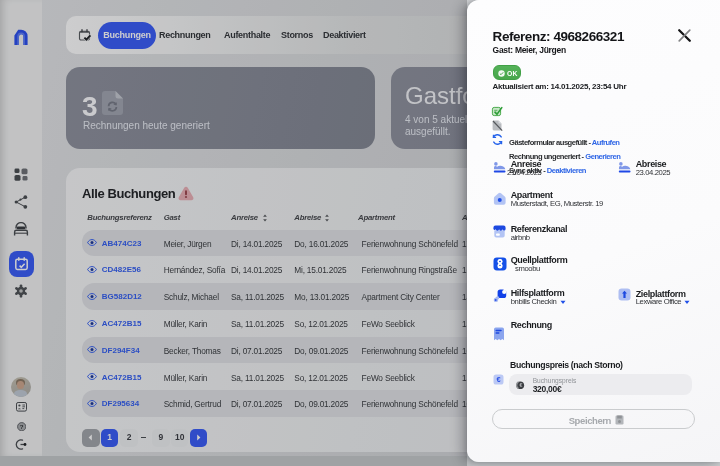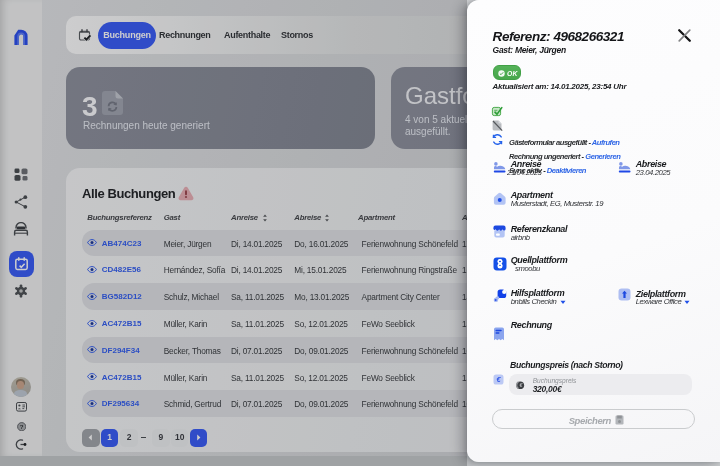--- a/index.html
+++ b/index.html
@@ -11,41 +11,42 @@
   .tab { position:absolute; top:0; height:38px; line-height:38px; font-size:9px; font-weight:bold; color:#33363a; letter-spacing:-0.3px; }
   .pill { position:absolute; left:32px; top:5.5px; width:58px; height:27px; background:#3a5ef8; border-radius:13.5px; color:#fff; font-size:9px; font-weight:bold; text-align:center; line-height:27px; letter-spacing:-0.2px; }
   .card { position:absolute; top:67px; height:82px; border-radius:14px; background:linear-gradient(100deg,#8f929e 0%,#888c98 60%,#848894 100%); }
   .tablecard { position:absolute; left:66px; top:168px; width:638px; height:284px; border-radius:14px; background:linear-gradient(100deg,#f6f7f8 0%,#eef0f1 48%,#e7e9eb 100%); }
   .rowstripe { position:absolute; left:16px; width:606px; height:26.8px; background:#e1e3e6; border-radius:12px; }
   .cell { position:absolute; font-size:8.3px; color:#3a3d41; white-space:nowrap; letter-spacing:-0.2px; }
   .ref { font-weight:bold; font-size:8px; color:#3560f2; letter-spacing:0; }
   .hdr { position:absolute; font-size:7.8px; font-weight:bold; color:#46484c; white-space:nowrap; letter-spacing:-0.25px;font-style:italic; }
   .pgbtn { position:absolute; width:17.4px; height:17.4px; border-radius:5px; font-size:8.5px; font-weight:bold; color:#3c3f44; text-align:center; line-height:17.4px; background:#eef0f2; }
   .overlay { position:absolute; left:0; top:0; width:467px; height:466px; background:rgba(9,11,15,.205); }
-  .panel { position:absolute; left:467px; top:0; width:253px; height:462px; background:linear-gradient(160deg,#fdfdfe 0%,#fbfbfc 55%,#f5f5f7 100%); border-radius:12px 0 0 12px; box-shadow:-1px 0 4px rgba(15,17,22,.16), -6px 2px 12px rgba(15,17,22,.26);font-style:italic; }
+  .panel { position:absolute; left:467px; top:0; width:253px; height:462px; background:linear-gradient(160deg,#fdfdfe 0%,#fbfbfc 55%,#f5f5f7 100%); border-radius:12px 0 0 12px; box-shadow:-1px 0 4px rgba(15,17,22,.16), -6px 2px 12px rgba(15,17,22,.26); }
   .plabel { position:absolute; font-size:9px; font-weight:bold; color:#191b1e; white-space:nowrap; letter-spacing:-0.35px; }
   .pvalue { position:absolute; font-size:7.7px; color:#303236; white-space:nowrap; letter-spacing:-0.4px; }
   .slink { color:#2f66e6; }
   .stat { position:absolute; font-size:7.6px; font-weight:bold; color:#2b2d30; white-space:nowrap; letter-spacing:-0.5px;margin-top:32px; }
 </style></head>
 <body>
 <div class="win">
   <div class="main">
     <div class="navbar">
       <svg class="abs" style="left:13px;top:13px;overflow:visible" width="11" height="12" viewBox="0 0 11 12">
           <path d="M2 2.2 h7 a1.5 1.5 0 0 1 1.5 1.5 v5.8 a1.5 1.5 0 0 1 -1.5 1.5 h-7 a1.5 1.5 0 0 1 -1.5 -1.5 v-5.8 a1.5 1.5 0 0 1 1.5 -1.5 z" fill="none" stroke="#595c60" stroke-width="1.15"></path>
           <path d="M0.9 3.7 a1.4 1.4 0 0 1 1.1 -1.5 h7 a1.4 1.4 0 0 1 1.1 1.5 z" fill="#595c60"></path>
           <path d="M3 0.6 v2 M8 0.6 v2" stroke="#3a3c40" stroke-width="1.2" stroke-linecap="round"></path>
           <path d="M5.4 8.7 l2 2 4 -4.4" fill="none" stroke="#f4f5f5" stroke-width="3"></path>
           <path d="M5.4 8.7 l2 2 4 -4.4" fill="none" stroke="#1f2124" stroke-width="1.9"></path>
         </svg>
       <div class="pill">Buchungen</div>
       <div class="tab" style="left:158px">Aufenthalte</div>
       <div class="tab" style="left:93px">Rechnungen</div>
       <div class="tab" style="left:215px">Stornos</div>
+      <div class="tab" style="left:257px">Deaktiviert</div>
     </div>
     <div class="card" style="left:66px;width:309px">
       <div class="abs" style="left:16px;top:24px;font-size:28px;font-weight:bold;color:#fbfcfe">3</div>
       <svg class="abs" style="left:36px;top:24px" width="21" height="24" viewBox="0 0 21 24">
           <path d="M3 0 h10.5 l7.5 7.5 v13.5 a3 3 0 0 1 -3 3 h-15 a3 3 0 0 1 -3 -3 v-18 a3 3 0 0 1 3 -3 z" fill="#a2a6b1"></path>
           <path d="M13.5 0 l7.5 7.5 h-5 a2.5 2.5 0 0 1 -2.5 -2.5 z" fill="#c6c9d1"></path>
           <g stroke="#787c88" stroke-width="1.7" fill="none">
             <path d="M6.6 15.2 a4 4 0 0 1 7.6 -1.6"></path>
             <path d="M14.4 16 a4 4 0 0 1 -7.6 1.6"></path>
           </g>

